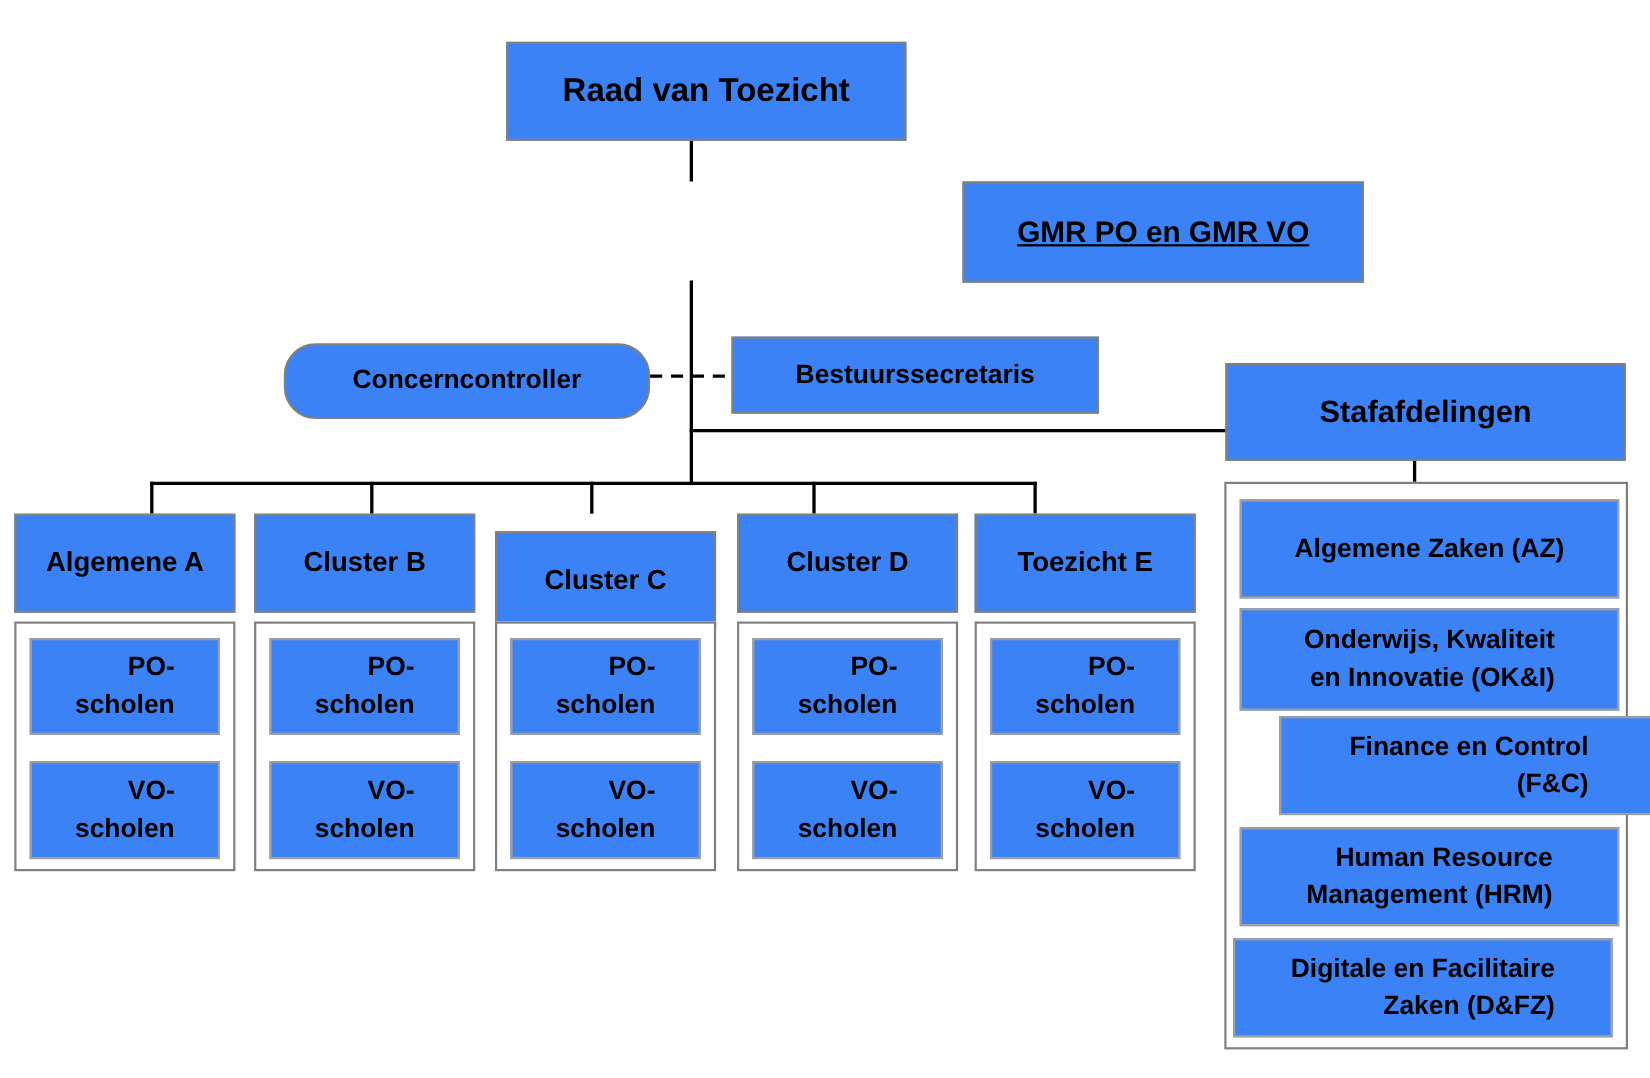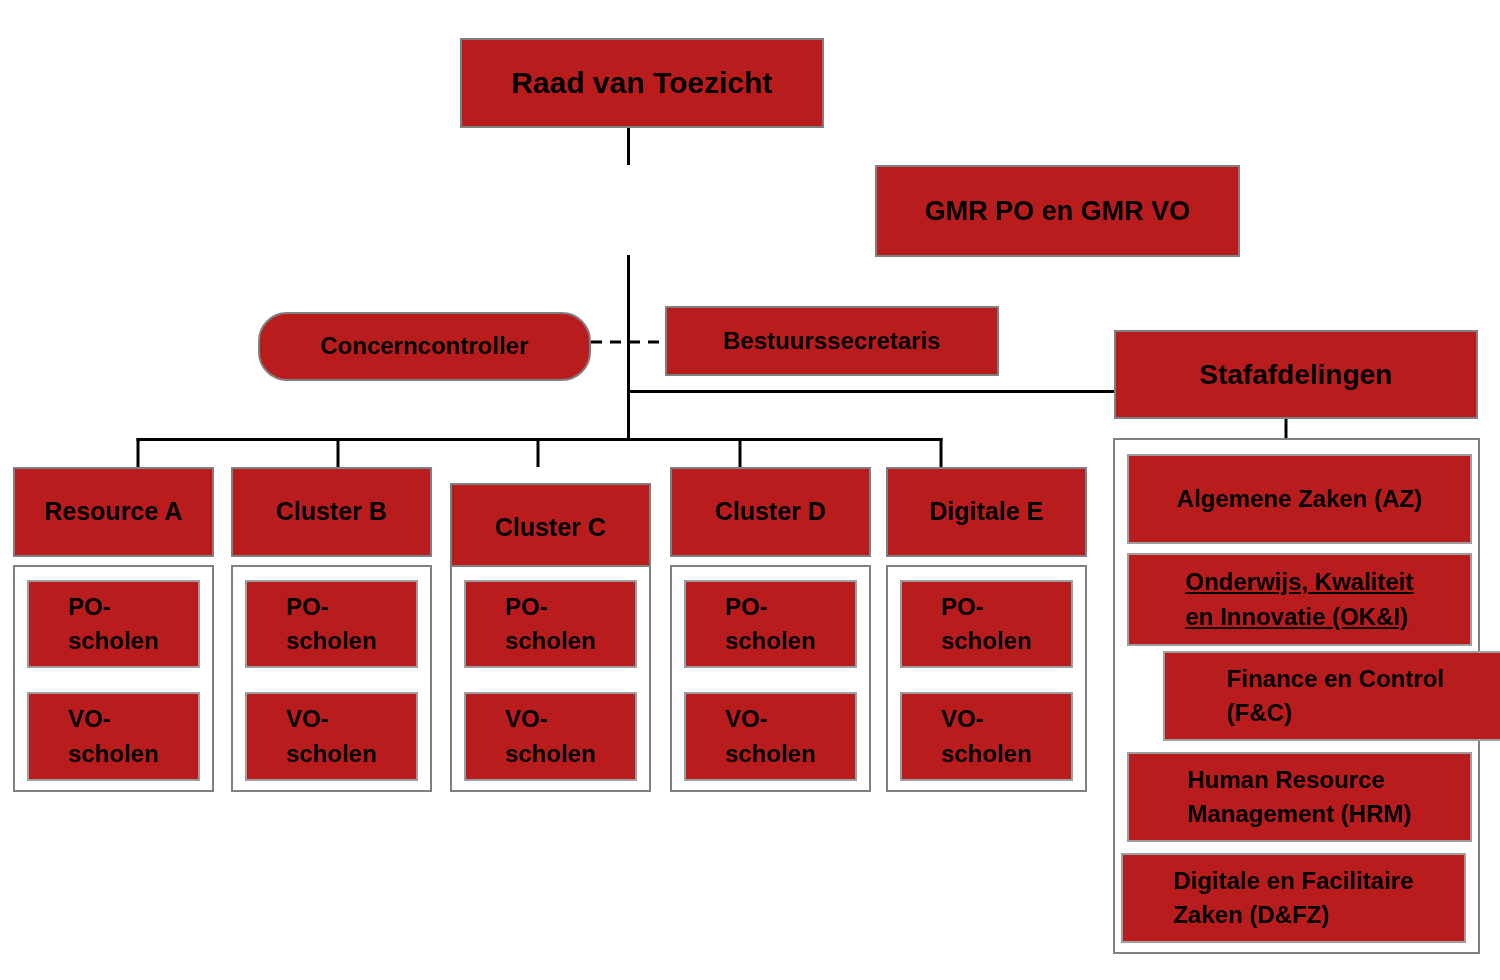--- a/index.html
+++ b/index.html
@@ -32,42 +32,42 @@
     stroke: var(--line);
     stroke-width: 3;
   }
   svg.lines line.dashed {
     stroke-width: 3;
     stroke-dasharray: 11 8;
   }
   .box {
     position: absolute;
     box-sizing: border-box;
-    background: #b91c1c;
+    background: #3b82f6;
     border: 2px solid var(--box-border);
     display: flex;
     align-items: center;
     justify-content: center;
-    text-align: left;
+    text-align: right;
     font-weight: 700;
     white-space: pre-line;
     line-height: 1.42;
   }
   .panel {
     position: absolute;
     box-sizing: border-box;
     background: #ffffff;
     border: 2px solid var(--box-border);
   }
   .inner {
     border: 2px solid var(--inner-border);
   }
   .f30 { font-size: 30px; }
   .f28 { font-size: 28px; }
-  .f27 { font-size: 27px; }
+  .f27 { font-size: 27px; text-decoration: underline; }
   .f25 { font-size: 25px; }
   .f24 { font-size: 24px; }
 </style>
 </head>
 <body>
 
 <div class="canvas">
 
   <svg class="lines" viewBox="0 0 1500 980">
     <line x1="628.5" y1="128" x2="628.5" y2="165"></line>
@@ -90,30 +90,30 @@
 
   <div class="box f24" style="left:258px; top:312px; width:333px; height:69px;border-radius:29px;">Concerncontroller</div>
 
   <div class="box f24" style="left:665px; top:306px; width:334px; height:70px;">Bestuurssecretaris</div>
 
   <div class="box f28" style="left:1114px; top:330px; width:364px; height:89px;">Stafafdelingen</div>
 
   <div class="panel" style="left:1113px; top:438px; width:367px; height:516px;"></div>
 
   <div class="box inner f24" style="left:1127px; top:454px; width:345px; height:90px;">Algemene Zaken (AZ)</div>
-  <div class="box inner f24" style="left:1127px; top:553px; width:345px; height:93px;text-decoration:underline;">Onderwijs, Kwaliteit
+  <div class="box inner f24" style="left:1127px; top:553px; width:345px; height:93px;">Onderwijs, Kwaliteit
 en Innovatie (OK&amp;I)</div>
   <div class="box inner f24" style="left:1127px; top:651px; width:345px; height:90px;margin-left:36px;">Finance en Control
 (F&amp;C)</div>
   <div class="box inner f24" style="left:1127px; top:752px; width:345px; height:90px;">Human Resource
 Management (HRM)</div>
   <div class="box inner f24" style="left:1121px; top:853px; width:345px; height:90px;">Digitale en Facilitaire
 Zaken (D&amp;FZ)</div>
 
-  <div class="box f25" style="left:13px; top:467px; width:201px; height:90px;">Resource A</div>
+  <div class="box f25" style="left:13px; top:467px; width:201px; height:90px;">Algemene A</div>
   <div class="panel" style="left:13px; top:565px; width:201px; height:227px;"></div>
   <div class="box inner f24" style="left:27px; top:580px; width:173px; height:88px;">PO-
 scholen</div>
   <div class="box inner f24" style="left:27px; top:692px; width:173px; height:89px;">VO-
 scholen</div>
 
   <div class="box f25" style="left:231px; top:467px; width:201px; height:90px;">Cluster B</div>
   <div class="panel" style="left:231px; top:565px; width:201px; height:227px;"></div>
   <div class="box inner f24" style="left:245px; top:580px; width:173px; height:88px;">PO-
 scholen</div>
@@ -127,20 +127,20 @@
   <div class="box inner f24" style="left:464px; top:692px; width:173px; height:89px;">VO-
 scholen</div>
 
   <div class="box f25" style="left:670px; top:467px; width:201px; height:90px;">Cluster D</div>
   <div class="panel" style="left:670px; top:565px; width:201px; height:227px;"></div>
   <div class="box inner f24" style="left:684px; top:580px; width:173px; height:88px;">PO-
 scholen</div>
   <div class="box inner f24" style="left:684px; top:692px; width:173px; height:89px;">VO-
 scholen</div>
 
-  <div class="box f25" style="left:886px; top:467px; width:201px; height:90px;">Digitale E</div>
+  <div class="box f25" style="left:886px; top:467px; width:201px; height:90px;">Toezicht E</div>
   <div class="panel" style="left:886px; top:565px; width:201px; height:227px;"></div>
   <div class="box inner f24" style="left:900px; top:580px; width:173px; height:88px;">PO-
 scholen</div>
   <div class="box inner f24" style="left:900px; top:692px; width:173px; height:89px;">VO-
 scholen</div>
 
 </div>
 
 </body></html>

